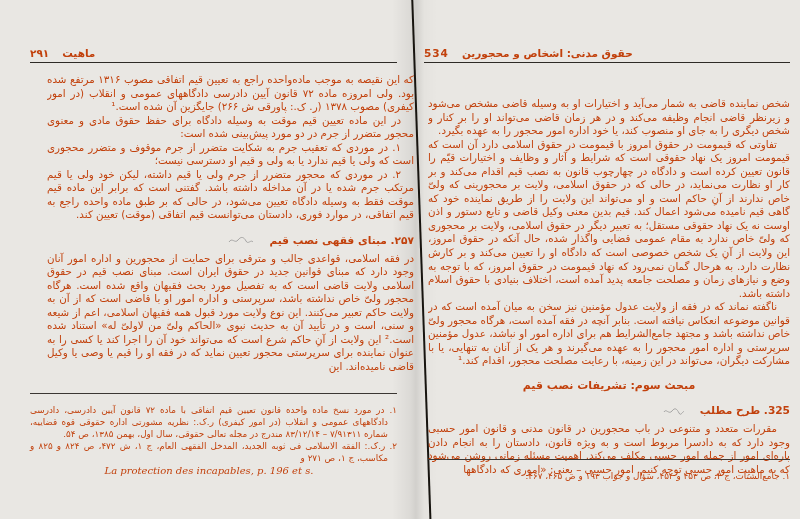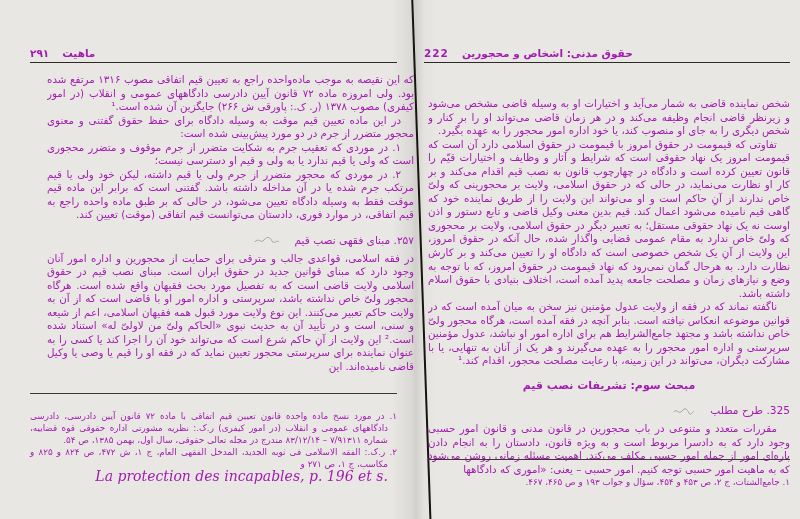--- a/index.html
+++ b/index.html
@@ -1,20 +1,20 @@
 <!DOCTYPE html>
 <html lang="fa"><head>
 <meta charset="utf-8">
 <style>
   html,body { margin:0; padding:0; }
   .canvas {
     position:relative; width:800px; height:519px; overflow:hidden;
     background:#e9e7e3;
     font-family:"DejaVu Sans", sans-serif;
-    color:#a21caf;
+    color:#c2410c;
   }
   
   .gutter-shadow {
     position:absolute; left:392px; top:0; width:46px; height:100%;
     background:linear-gradient(90deg, rgba(0,0,0,0) 0%, rgba(0,0,0,0.06) 40%, rgba(0,0,0,0.10) 52%, rgba(0,0,0,0.02) 70%, rgba(0,0,0,0) 100%);
   }
   .gutter-line {
     position:absolute; left:411px; top:-8px; width:2.4px; height:540px;
     background:#17140f; transform:rotate(-2deg); transform-origin:top left;
   }
@@ -31,58 +31,58 @@
   .body-block {
     position:absolute; direction:rtl; text-align:justify;
     font-size:10.3px; line-height:13.55px; overflow:hidden;
   }
   .body-left  { left:47px;  top:73px; width:367px; height:320px; }
   .body-right { left:428px; top:73px; width:362px; height:386px;margin-top:24px; }
   .body-block p { margin:0; }
   .body-block p.indent { text-indent:13px; }
   .sec-heading {
     display:flex; align-items:center; gap:15px;
-    font-weight:normal; font-size:10.6px; margin:12px 0 4px 0;
+    font-weight:bold; font-size:10.6px; margin:12px 0 4px 0;
   }
   .center-heading {
     text-align:center; font-weight:bold; font-size:11px; margin:11px 0 3px 0;
   }
   .pencil { opacity:.75; flex:0 0 auto; }
   
   .footnote-block {
     position:absolute; direction:rtl; text-align:justify;
     font-size:8.8px; line-height:11.9px;
-    border-top:1.2px solid #3b3733; padding-top:17px;
+    border-top:1.2px solid #3b3733; padding-top:11px;
   }
   .fn-left  { left:30px;  top:393px; width:367px; }
   .fn-right { left:428px; top:459px; width:362px; }
   .footnote-block p { margin:0; padding-right:9px; text-indent:-9px; }
   .latin-note {
-    direction:ltr; text-align:right; font-style:italic;
-    font-family:"DejaVu Serif", serif; font-size:14px; margin-top:3px;
+    direction:ltr; text-align:center; font-style:italic;
+    font-family:"DejaVu Serif", serif; font-size:10px; margin-top:3px;
     padding-right:0; text-indent:0 !important;
   }
 </style>
 </head>
 <body>
 
 <div class="canvas">
 
   <div class="gutter-shadow"></div>
   <div class="gutter-line"></div>
 
   <div class="page-header header-left">
     <span class="pnum">۲۹۱</span>
     <span>ماهیت</span>
   </div>
 
   <div class="body-block body-left">
     <div>
         <p>که این نقیصه به موجب ماده‌واحده راجع به تعیین قیم اتفاقی مصوب ۱۳۱۶ مرتفع شده بود. ولی امروزه ماده ۷۲ قانون آیین دادرسی دادگاههای عمومی و انقلاب (در امور کیفری) مصوب ۱۳۷۸ (ر. ک.: پاورقی ش ۲۶۶) جایگزین آن شده است.¹</p>
-        <p class="indent">در این ماده تعیین قیم موقت به وسیله دادگاه برای حفظ حقوق گفتنی و معنوی محجور متضرر از جرم در دو مورد پیش‌بینی شده است:</p>
+        <p class="indent">در این ماده تعیین قیم موقت به وسیله دادگاه برای حفظ حقوق مادی و معنوی محجور متضرر از جرم در دو مورد پیش‌بینی شده است:</p>
         <p class="indent">۱. در موردی که تعقیب جرم به شکایت متضرر از جرم موقوف و متضرر محجوری است که ولی یا قیم ندارد یا به ولی و قیم او دسترسی نیست؛</p>
         <p class="indent">۲. در موردی که محجور متضرر از جرم ولی یا قیم داشته، لیکن خود ولی یا قیم مرتکب جرم شده یا در آن مداخله داشته باشد. گفتنی است که برابر این ماده قیم موقت فقط به وسیله دادگاه تعیین می‌شود، در حالی که بر طبق ماده واحده راجع به قیم اتفاقی، در موارد فوری، دادستان می‌توانست قیم اتفاقی (موقت) تعیین کند.</p>
       </div>
     <div class="sec-heading">
       <span>۲۵۷. مبنای فقهی نصب قیم</span>
       <svg class="pencil" width="26" height="11" viewBox="0 0 26 11">
         <path d="M1 7 C4 2, 7 9, 10 5 S 16 2, 18 6 S 23 4, 25 7" fill="none" stroke="#8d8d8d" stroke-width="1"></path>
       </svg>
     </div>
     <div>
@@ -92,21 +92,21 @@
 
   <div class="footnote-block fn-left">
     <div>
         <p>۱. در مورد نسخ ماده واحده قانون تعیین قیم اتفاقی با ماده ۷۲ قانون آیین دادرسی، دادرسی دادگاههای عمومی و انقلاب (در امور کیفری) ر.ک.: نظریه مشورتی اداره حقوقی قوه قضاییه، شماره ۷/۹۱۳۱۱ – ۸۳/۱۲/۱۴ مندرج در مجله تعالی حقوقی، سال اول، بهمن ۱۳۸۵، ص ۵۴.</p>
         <p>۲. ر.ک.: الفقه الاسلامی فی ثوبه الجدید، المدخل الفقهی العام، ج ۱، ش ۴۷۲، ص ۸۲۴ و ۸۲۵ و مکاسب، ج ۱، ص ۲۷۱ و</p>
       </div>
     <p class="latin-note">La protection des incapables, p. 196 et s.</p>
   </div>
 
   <div class="page-header header-right">
-    <span class="pnum">222</span>
+    <span class="pnum">534</span>
     <span>حقوق مدنی: اشخاص و محجورین</span>
   </div>
 
   <div class="body-block body-right">
     <div>
         <p>شخص نماینده قاضی به شمار می‌آید و اختیارات او به وسیله قاضی مشخص می‌شود و زیرنظر قاضی انجام وظیفه می‌کند و در هر زمان قاضی می‌تواند او را بر کنار و شخص دیگری را به جای او منصوب کند، یا خود اداره امور محجور را به عهده بگیرد.</p>
         <p class="indent">تفاوتی که قیمومت در حقوق امروز با قیمومت در حقوق اسلامی دارد آن است که قیمومت امروز یک نهاد حقوقی است که شرایط و آثار و وظایف و اختیارات قیّم را قانون تعیین کرده است و دادگاه در چهارچوب قانون به نصب قیم اقدام می‌کند و بر کار او نظارت می‌نماید، در حالی که در حقوق اسلامی، ولایت بر محجورینی که ولیّ خاص ندارند از آنِ حاکم است و او می‌تواند این ولایت را از طریق نماینده خود که گاهی قیم نامیده می‌شود اعمال کند. قیم بدین معنی وکیل قاضی و تابع دستور و اذن اوست نه یک نهاد حقوقی مستقل؛ به تعبیر دیگر در حقوق اسلامی، ولایت بر محجوری که ولیّ خاص ندارد به مقام عمومی قضایی واگذار شده، حال آنکه در حقوق امروز، این ولایت از آنِ یک شخص خصوصی است که دادگاه او را تعیین می‌کند و بر کارش نظارت دارد. به هرحال گمان نمی‌رود که نهاد قیمومت در حقوق امروز، که با توجه به وضع و نیازهای زمان و مصلحت جامعه پدید آمده است، اختلاف بنیادی با حقوق اسلام داشته باشد.</p>
         <p class="indent">ناگفته نماند که در فقه از ولایت عدول مؤمنین نیز سخن به میان آمده است که در قوانین موضوعه انعکاس نیافته است. بنابر آنچه در فقه آمده است، هرگاه محجور ولیّ خاص نداشته باشد و مجتهد جامع‌الشرایط هم برای اداره امور او نباشد، عدول مؤمنین سرپرستی و اداره امور محجور را به عهده می‌گیرند و هر یک از آنان به تنهایی، یا با مشارکت دیگران، می‌تواند در این زمینه، با رعایت مصلحت محجور، اقدام کند.¹</p>
       </div>
     <div class="center-heading">مبحث سوم: تشریفات نصب قیم</div>

